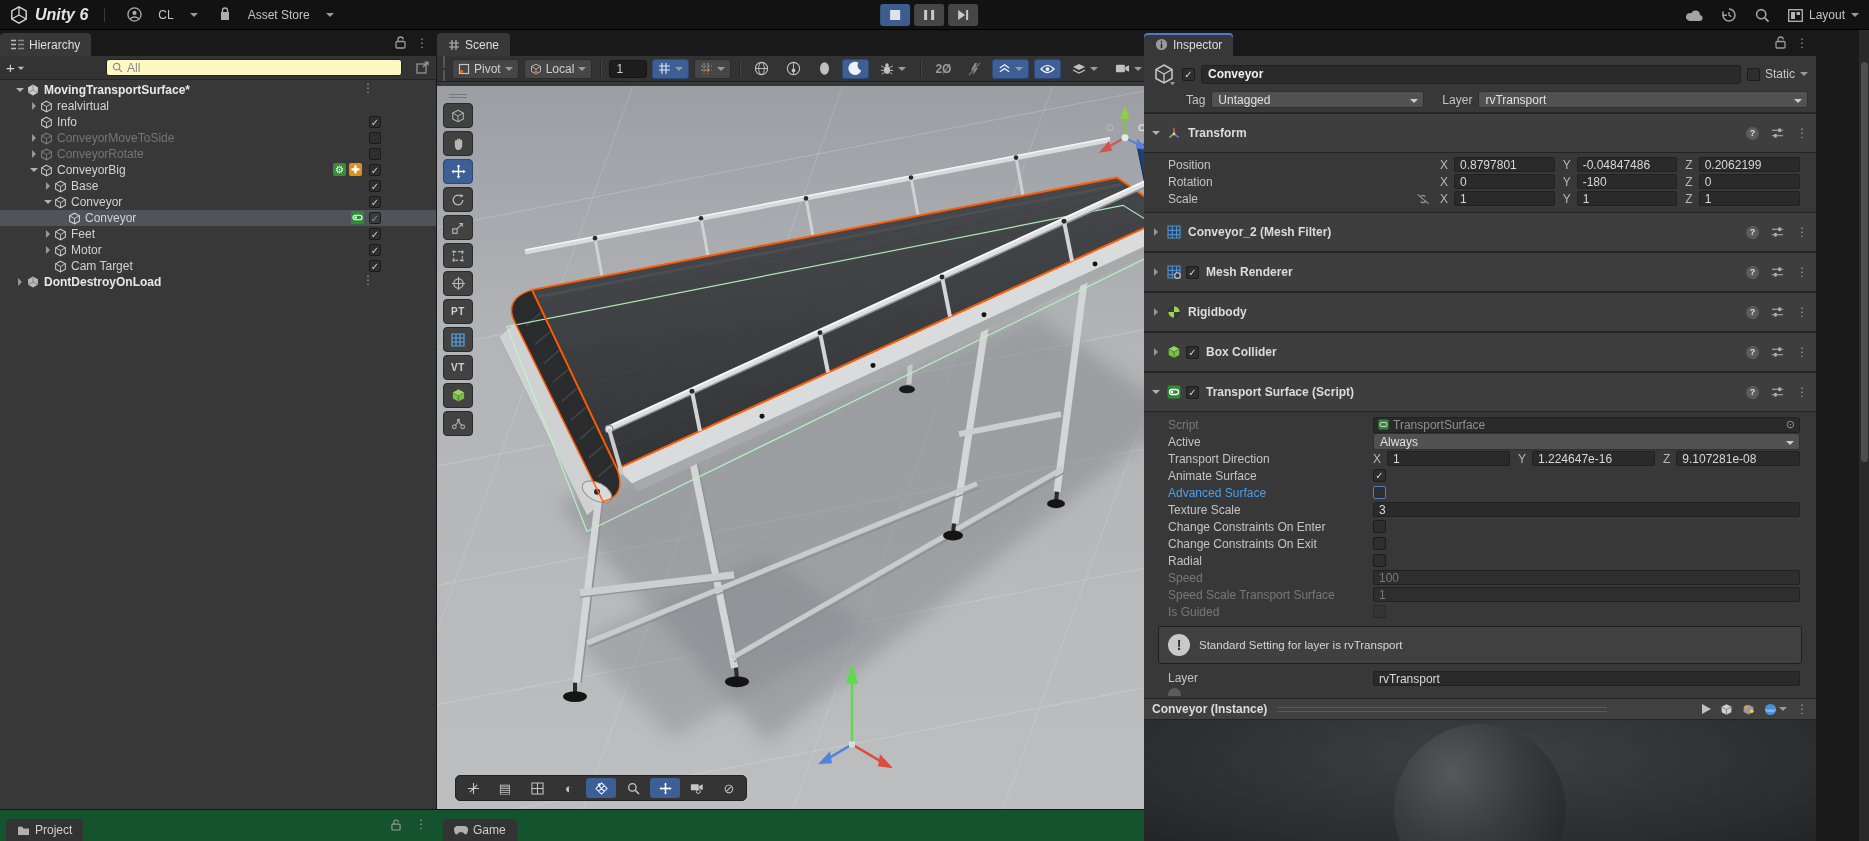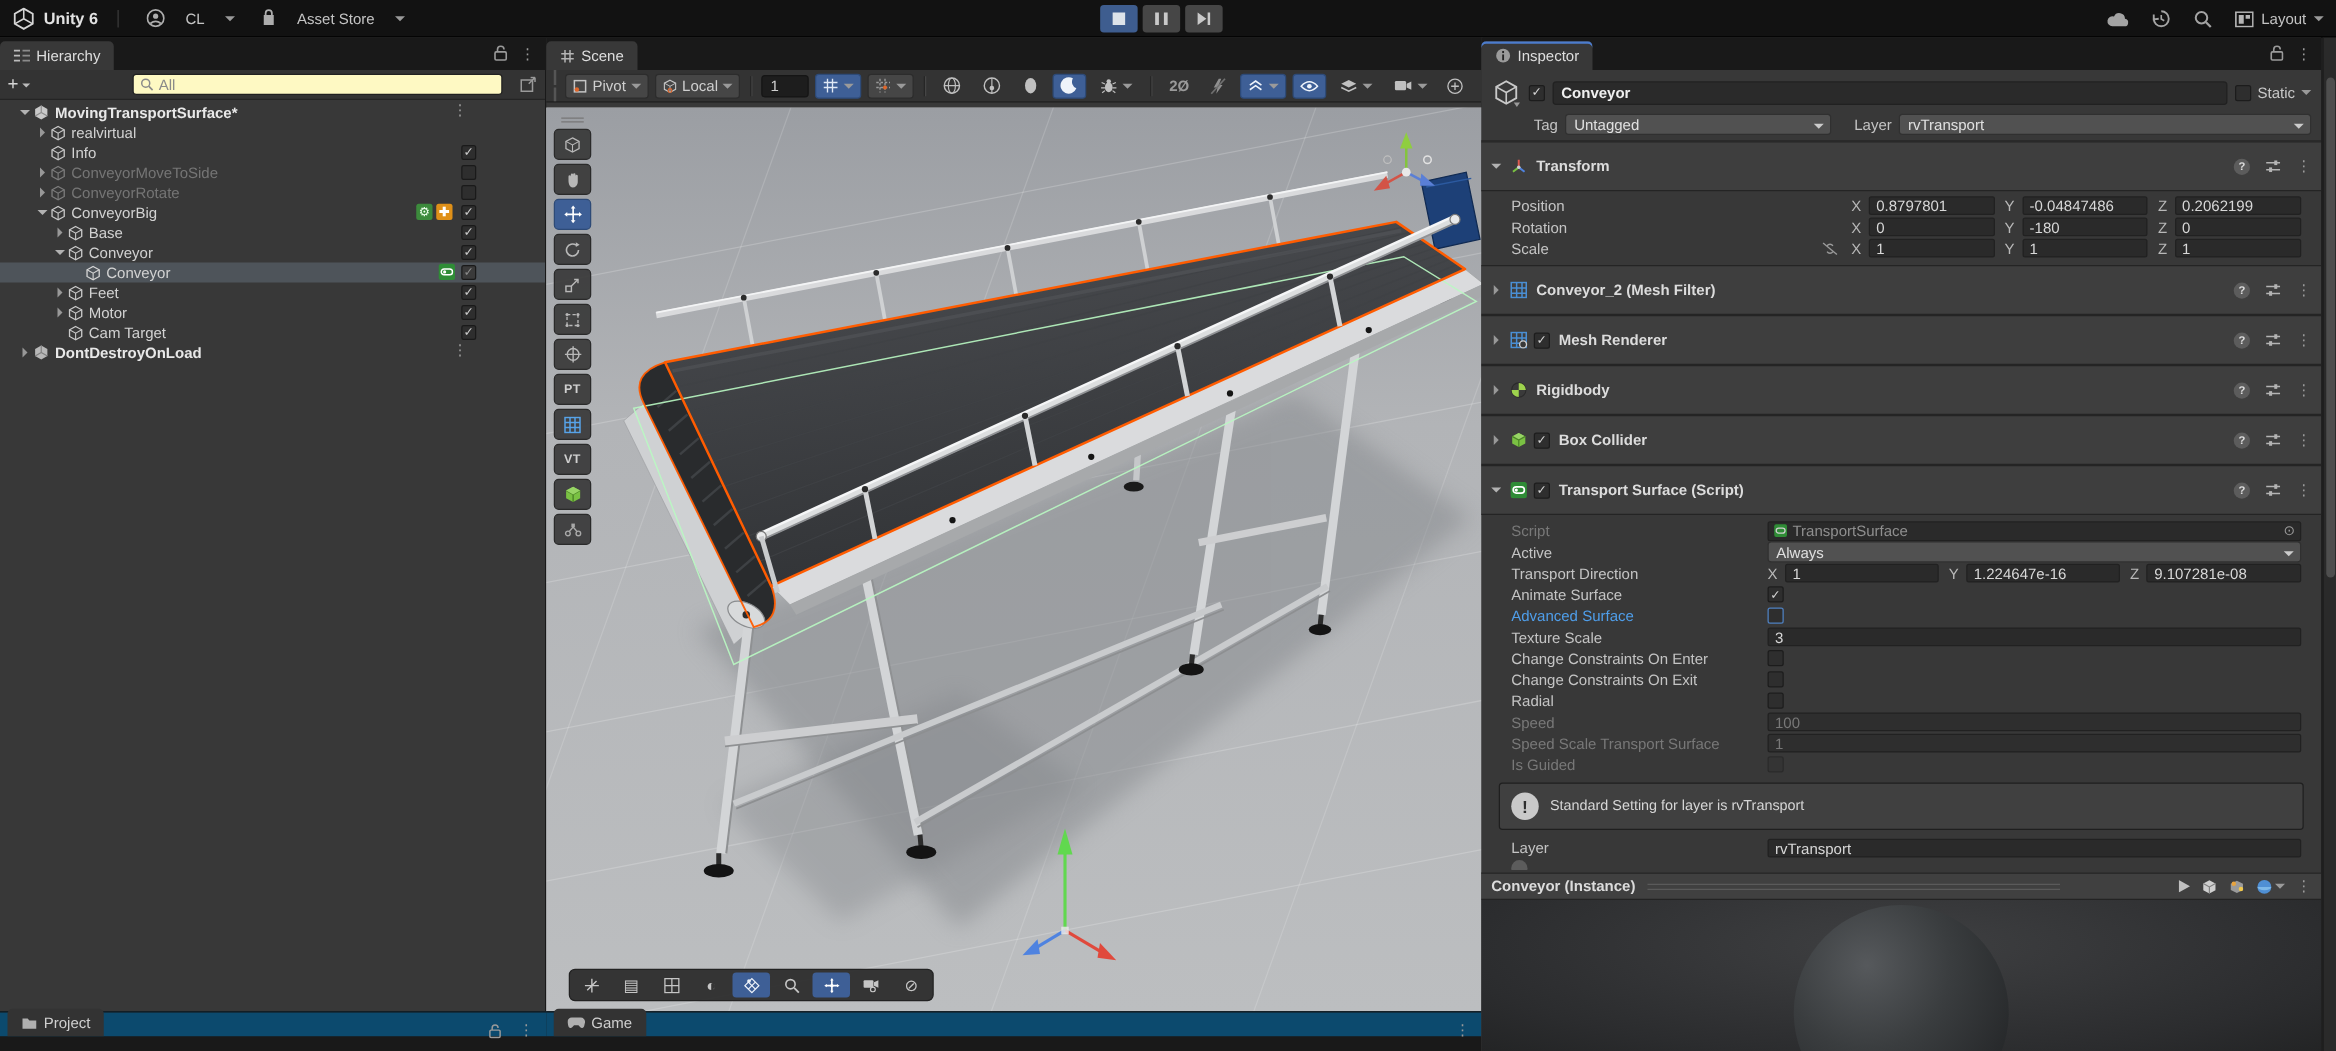--- a/index.html
+++ b/index.html
@@ -2,21 +2,21 @@
 <html><head>
 <meta charset="utf-8">
 <style>
   *{margin:0;padding:0;box-sizing:border-box;font-family:"Liberation Sans",sans-serif;}
   html,body{background:#111;}
   .app{position:relative;width:1869px;height:841px;background:#191919;overflow:hidden;font-size:12px;color:#c8c8c8;}
   svg{display:block;}
 
   
   .menubar{position:absolute;left:0;top:0;width:1869px;height:30px;background:#121212;border-bottom:1px solid #000;display:flex;align-items:center;padding:0 10px;gap:8px;}
-  .menubar .brand{display:flex;align-items:center;gap:7px;color:#e3e3e3;font-weight:bold;font-size:13px;}
+  .menubar .brand{display:flex;align-items:center;gap:7px;color:#e3e3e3;font-weight:bold;font-size:16px;font-style:italic;}
   .mb-sep{width:1px;height:14px;background:#3a3a3a;margin:0 8px;}
   .mb-item{display:flex;align-items:center;gap:16px;color:#c4c4c4;padding:3px 6px;border-radius:3px;}
   .caret{width:0;height:0;border:4px solid transparent;border-top-color:#9a9a9a;margin-top:4px;}
   .playbar{position:absolute;left:50%;top:4px;transform:translateX(-56%);display:flex;gap:4px;}
   .pbtn{width:30px;height:22px;border-radius:3px;background:#464646;display:flex;align-items:center;justify-content:center;}
   .pbtn.active{background:#3e5d8f;}
   .glyph-stop{width:10px;height:10px;background:#dde3ea;}
   .glyph-pause{width:10px;height:10px;border-left:3px solid #c9c9c9;border-right:3px solid #c9c9c9;}
   .glyph-step{display:flex;align-items:center;gap:1px;}
   .glyph-step .tri{width:0;height:0;border-left:7px solid #c9c9c9;border-top:5px solid transparent;border-bottom:5px solid transparent;}
@@ -51,21 +51,21 @@
   .d0{padding-left:14px;}.d1{padding-left:28px;}.d2{padding-left:42px;text-align:center;}.d3{padding-left:56px;}
   .cb{position:absolute;right:55px;top:2px;width:12px;height:12px;background:#2e2e2e;border:1px solid #1a1a1a;border-radius:2px;display:flex;align-items:center;justify-content:center;font-size:10px;color:#cfcfcf;}
   .cb.dim{color:#8d8d8d;background:#3a3a3a;}
   .bdg{position:absolute;top:1px;width:13px;height:13px;border-radius:2px;display:flex;align-items:center;justify-content:center;}
   .bdg.gear{right:90px;background:#3c8b3c;color:#eaffea;font-size:10px;}
   .bdg.plus{right:74px;background:#df9018;color:#fff;font-weight:bold;font-size:10px;}
   .bdg.conv{right:72px;background:#2f8c36;}
   .row-kebab{position:absolute;right:62px;top:1px;}
 
   
-  .botbar{position:absolute;height:20px;background:#0c4a6e;border-top:1px solid #141414;display:flex;align-items:flex-end;text-align:right;}
+  .botbar{position:absolute;height:32px;background:#14532d;border-top:1px solid #141414;display:flex;align-items:flex-end;text-align:right;}
   .botbar .tab{height:22px;background:#333;color:#cfcfcf;}
   .projbar{left:0;top:809px;width:437px;}
   .gamebar{left:437px;top:809px;width:749px;}
   .bar-icons{position:absolute;right:10px;top:9px;display:flex;gap:14px;color:#9a9a9a;}
 
   
   .scene{left:437px;top:30px;width:749px;height:779px;border-right:1px solid #191919;}
   .stoolbar{height:26px;background:#333;border-bottom:1px solid #212121;display:flex;align-items:center;gap:5px;padding:0 6px;color:#cfcfcf;overflow:hidden;}
   .tbtn{height:20px;background:#464646;border:1px solid #2c2c2c;border-radius:3px;display:flex;align-items:center;gap:4px;padding:0 5px;white-space:nowrap;}
   .tbtn.blue{background:#3e5f96;border-color:#2d4a77;color:#eaf0fa;}
@@ -83,21 +83,21 @@
   .tsb{width:30px;height:25px;background:rgba(56,56,56,.92);border:1px solid #2a2a2a;border-radius:4px;display:flex;align-items:center;justify-content:center;color:#c2c2c2;font-size:11px;}
   .tsb.blue{background:#3e5f96;border-color:#2d4a77;color:#fff;}
   .tsb.txt{font-weight:bold;color:#cfcfcf;letter-spacing:.5px;font-size:10px;}
 
   
   .botstrip{position:absolute;left:18px;bottom:8px;height:26px;display:flex;gap:2px;background:rgba(40,40,40,.92);border:1px solid #222;border-radius:5px;padding:2px;z-index:5;}
   .bsb{width:30px;height:20px;border-radius:3px;display:flex;align-items:center;justify-content:center;color:#c6c6c6;font-size:13px;}
   .bsb.blue{background:#3e5f96;color:#fff;}
 
   
-  .insp{left:1185px;top:30px;width:672px;height:811px;display:flex;flex-direction:column;}
+  .insp{left:1144px;top:30px;width:672px;height:811px;display:flex;flex-direction:column;}
   .insp-body{flex:1;display:flex;flex-direction:column;overflow:hidden;}
   .ih{padding:6px 8px 4px 8px;border-bottom:1px solid #2a2a2a;}
   .ih-row1{display:flex;align-items:center;gap:6px;}
   .name-fld{flex:1;height:19px;background:#2a2a2a;border:1px solid #212121;border-radius:3px;display:flex;align-items:center;padding:0 6px;color:#efefef;font-weight:bold;}
   .static-group{display:flex;align-items:center;gap:5px;color:#c8c8c8;}
   .icb{width:13px;height:13px;background:#2e2e2e;border:1px solid #1c1c1c;border-radius:2px;display:flex;align-items:center;justify-content:center;font-size:10px;color:#d6d6d6;}
   .icb.blue-b{border-color:#4f81c2;}
   .icb.gy2{background:#343434;border-color:#2a2a2a;}
   .ih-row2{display:flex;align-items:center;gap:6px;margin-top:5px;padding-left:34px;}
   .dd{background:#515151;border:1px solid #303030;border-radius:3px;height:17px;display:flex;align-items:center;padding:0 18px 0 6px;color:#e0e0e0;position:relative;}

